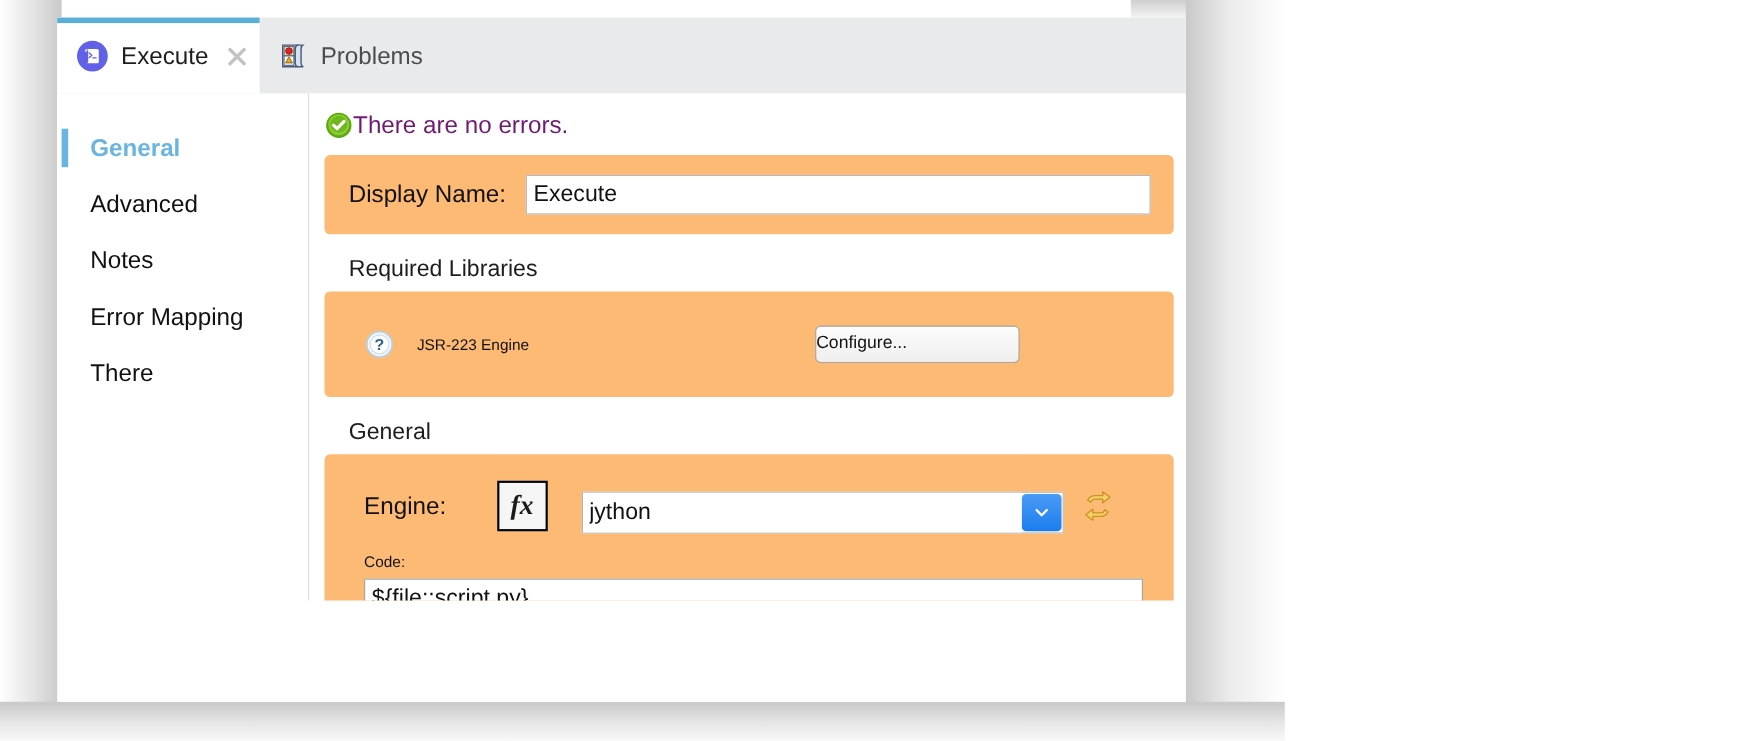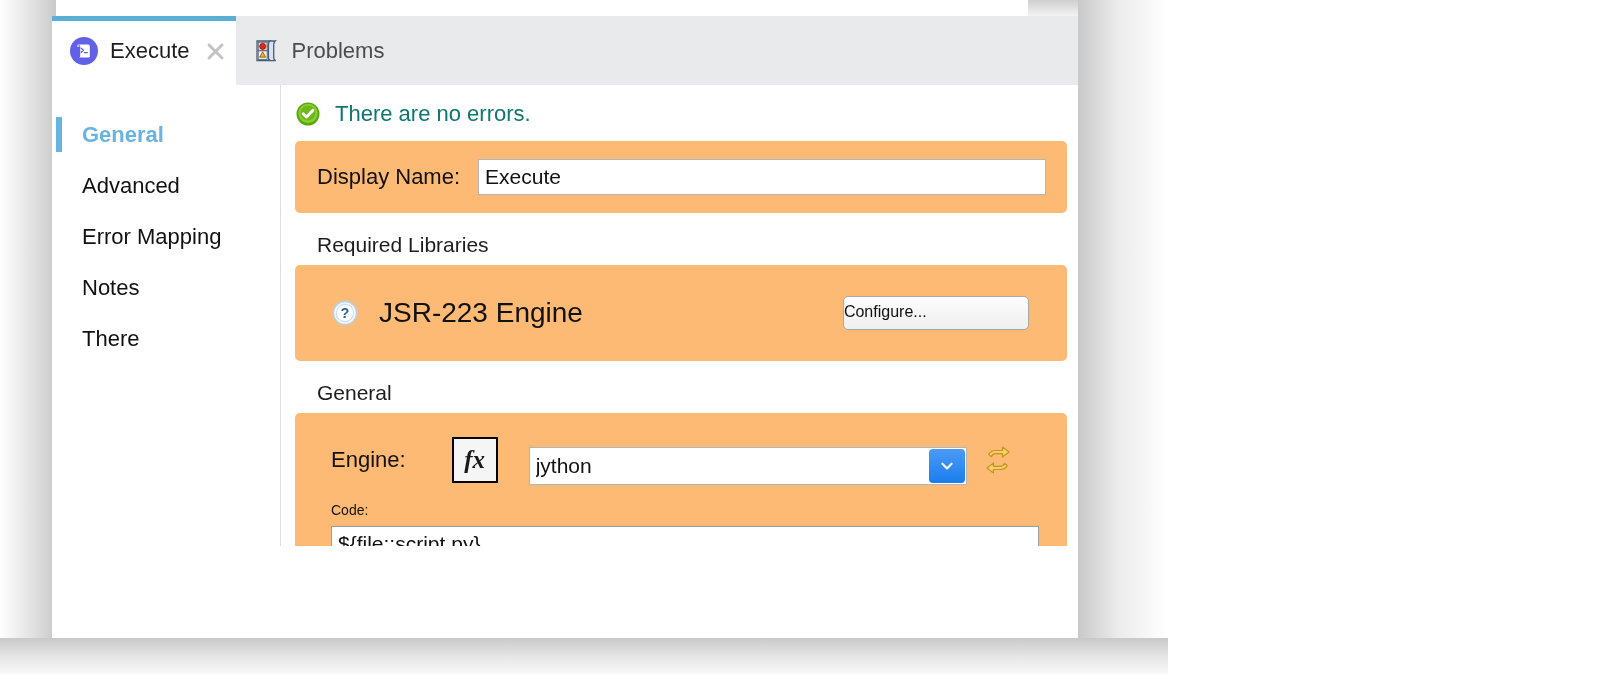--- a/index.html
+++ b/index.html
@@ -190,22 +190,21 @@
     display: flex;
     align-items: center;
     padding: 16px 0 14px 14px;
   }
   .icon-ok {
     width: 26px; height: 26px;
     flex: none;
   }
   .status-text {
     font-size: 22px;
-    color: #0f766e;
-    margin-left: 14px;
+    color: #701a75;
   }
 
   .panel {
     background: #fdba74;
     border-radius: 5px;
     margin: 0 0 0 14px;
     width: 772px;
   }
 
   .section-title {
@@ -246,21 +245,21 @@
     display: flex;
     align-items: center;
     height: 96px;
     padding-left: 36px;
   }
   .icon-help {
     width: 28px; height: 28px;
     flex: none;
   }
   .lib-name {
-    font-size: 28px;
+    font-size: 14px;
     color: #111111;
     margin-left: 20px;
   }
   .btn {
     margin-left: 260px;
     width: 186px;
     height: 34px;
     border: 1px solid #a8a8a8;
     border-radius: 5px;
     background: linear-gradient(to bottom, #fcfcfc 0%, #efefef 100%);
@@ -408,24 +407,24 @@
   <div id="body">
 
     <div id="sidebar">
       <div class="nav-item active">
         <span>General</span>
       </div>
       <div class="nav-item">
         <span>Advanced</span>
       </div>
       <div class="nav-item">
+        <span>Notes</span>
+      </div>
+      <div class="nav-item">
         <span>Error Mapping</span>
-      </div>
-      <div class="nav-item">
-        <span>Notes</span>
       </div>
       <div class="nav-item">
         <span>There</span>
       </div>
     </div>
 
     <div class="v-divider"></div>
 
     <div id="content">
 

